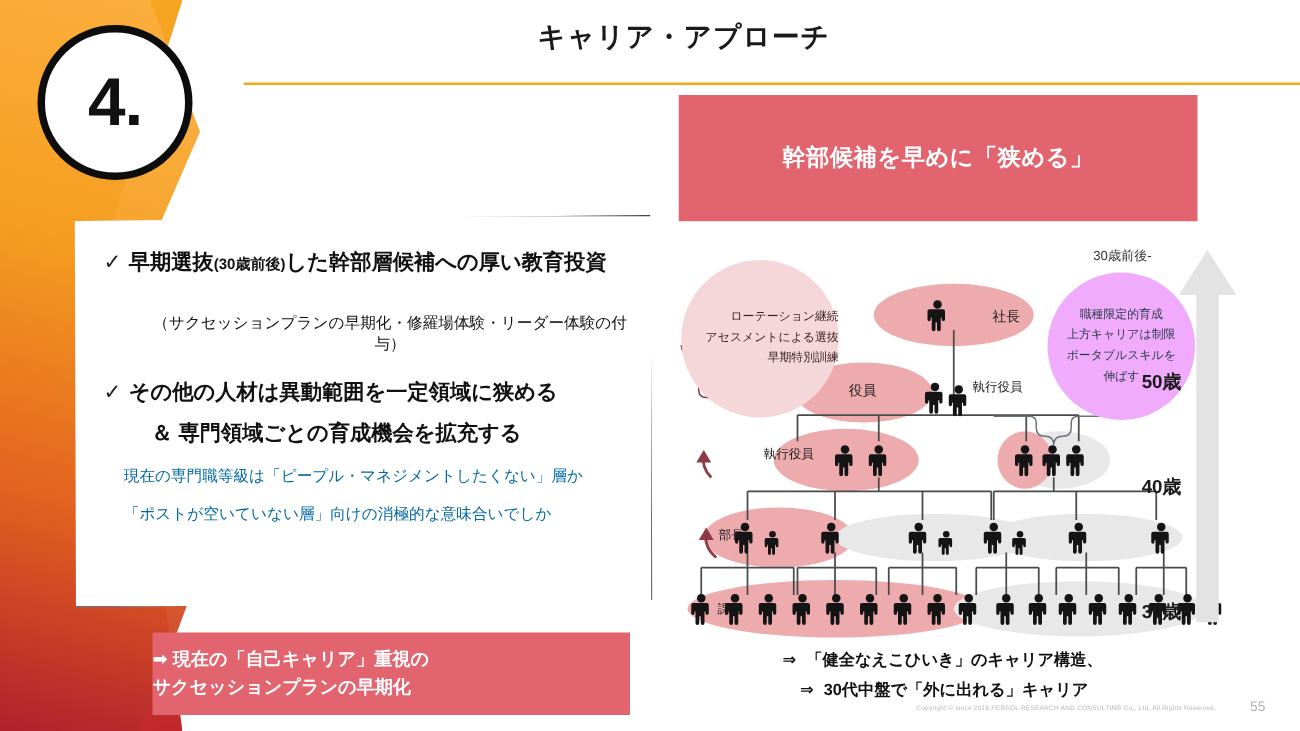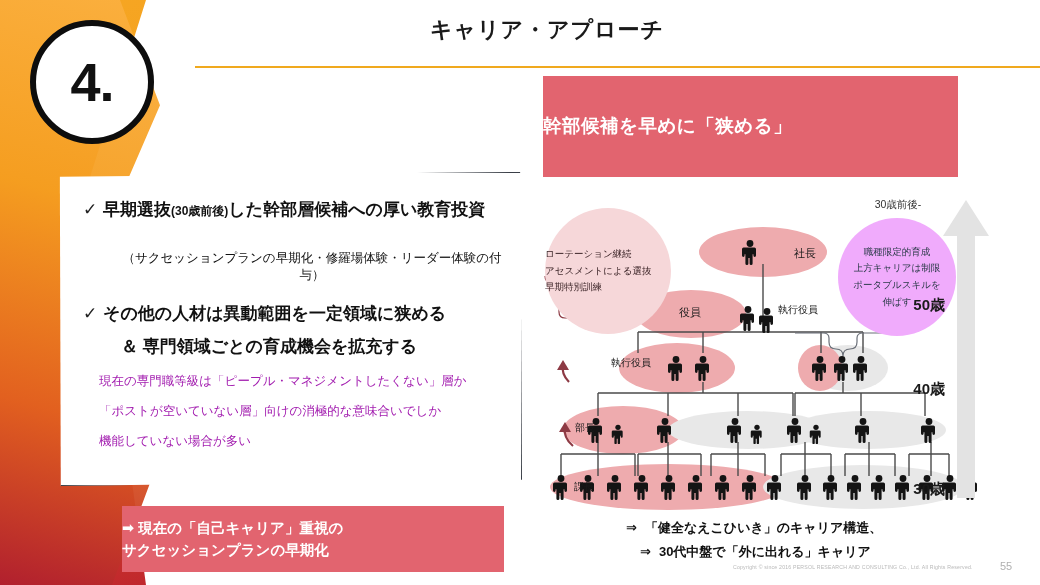--- a/index.html
+++ b/index.html
@@ -60,50 +60,50 @@
     font-size:17px;font-weight:bold;color:#111;line-height:1.35;letter-spacing:0px;
   }
   .b-main .small{font-size:12px;font-weight:bold;}
   .b-sub{
     font-size:12.5px;color:#111;margin:28px 0 18px 44px;line-height:1.4;text-align:center;
   }
   .b-cont{
     font-size:17px;font-weight:bold;color:#111;margin:10px 0 14px 44px;line-height:1.35;
   }
   .note-line{
-    font-size:12.5px;color:#a21caf;margin:0 0 14px 22px;line-height:1.3;
+    font-size:12.5px;color:#0369a1;margin:0 0 14px 22px;line-height:1.3;
   }
 
   
   .red-banner-left{
     position:absolute;left:122px;top:506px;width:382px;height:66px;
     background:#e2646f;display:flex;flex-direction:column;
     justify-content:center;
   }
   .red-banner-left .l1,.red-banner-left .l2{
     color:#ffffff;font-size:14.5px;font-weight:bold;line-height:1.55;
   }
 
   
   .red-banner-top{
     position:absolute;left:543px;top:76px;width:415px;height:101px;
     background:#e2646f;display:flex;flex-direction:column;
-    justify-content:center;
+    align-items:center;justify-content:center;
   }
   .red-banner-top .l1,.red-banner-top .l2{
     color:#ffffff;font-size:18.5px;font-weight:bold;line-height:1.65;letter-spacing:.5px;
   }
 
   
   .diagram{position:absolute;left:543px;top:190px;width:470px;height:325px;}
 
   .bubble-pink{
     position:absolute;left:2px;top:18px;width:126px;height:126px;border-radius:50%;
     background:#f6d7d9;display:flex;flex-direction:column;
-    align-items:flex-start;justify-content:center;text-align:center;
+    align-items:flex-end;justify-content:center;text-align:center;
   }
   .bubble-pink div{font-size:9.5px;color:#3a2326;line-height:1.75;white-space:nowrap;}
 
   .bubble-blue{
     position:absolute;left:295px;top:28px;width:118px;height:118px;border-radius:50%;
     background:#f0abfc;display:flex;flex-direction:column;
     align-items:center;justify-content:center;text-align:center;
   }
   .bubble-blue div{font-size:9.5px;color:#2a3a48;line-height:1.75;white-space:nowrap;}
   .blue-caption{
@@ -174,21 +174,20 @@
 
       <div class="bullet-row">
         <div class="check">✓</div>
         <div class="b-main">その他の人材は異動範囲を一定領域に狭める</div>
       </div>
 
       <div class="b-cont">＆ 専門領域ごとの育成機会を拡充する</div>
 
       <div class="note-line">現在の専門職等級は「ピープル・マネジメントしたくない」層か</div>
       <div class="note-line">「ポストが空いていない層」向けの消極的な意味合いでしか</div>
-      <div class="note-line">機能していない場合が多い</div>
     </div>
   </div>
 
   <div class="red-banner-left">
     <div class="l1">
       <span>➡</span>
       <span>現在の「自己キャリア」重視の</span>
     </div>
     <div class="l2">サクセッションプランの早期化</div>
   </div>

